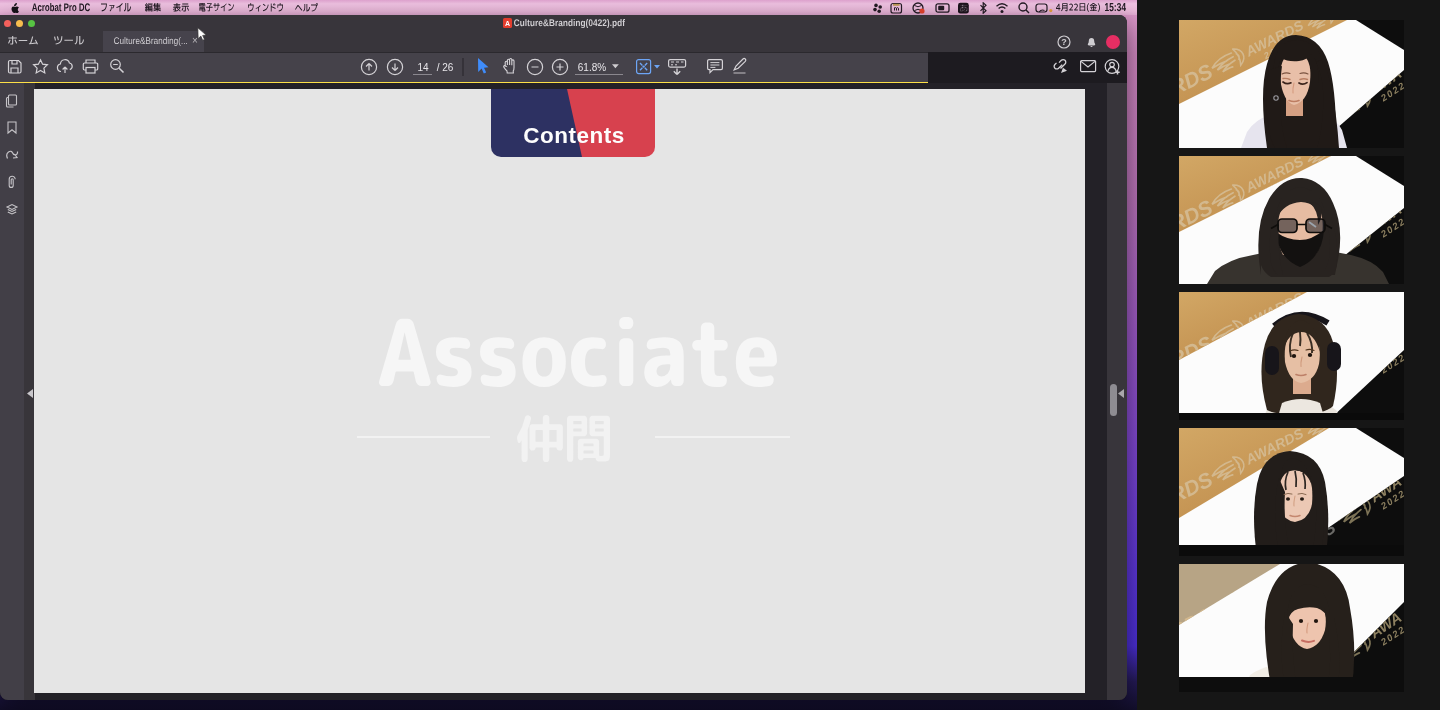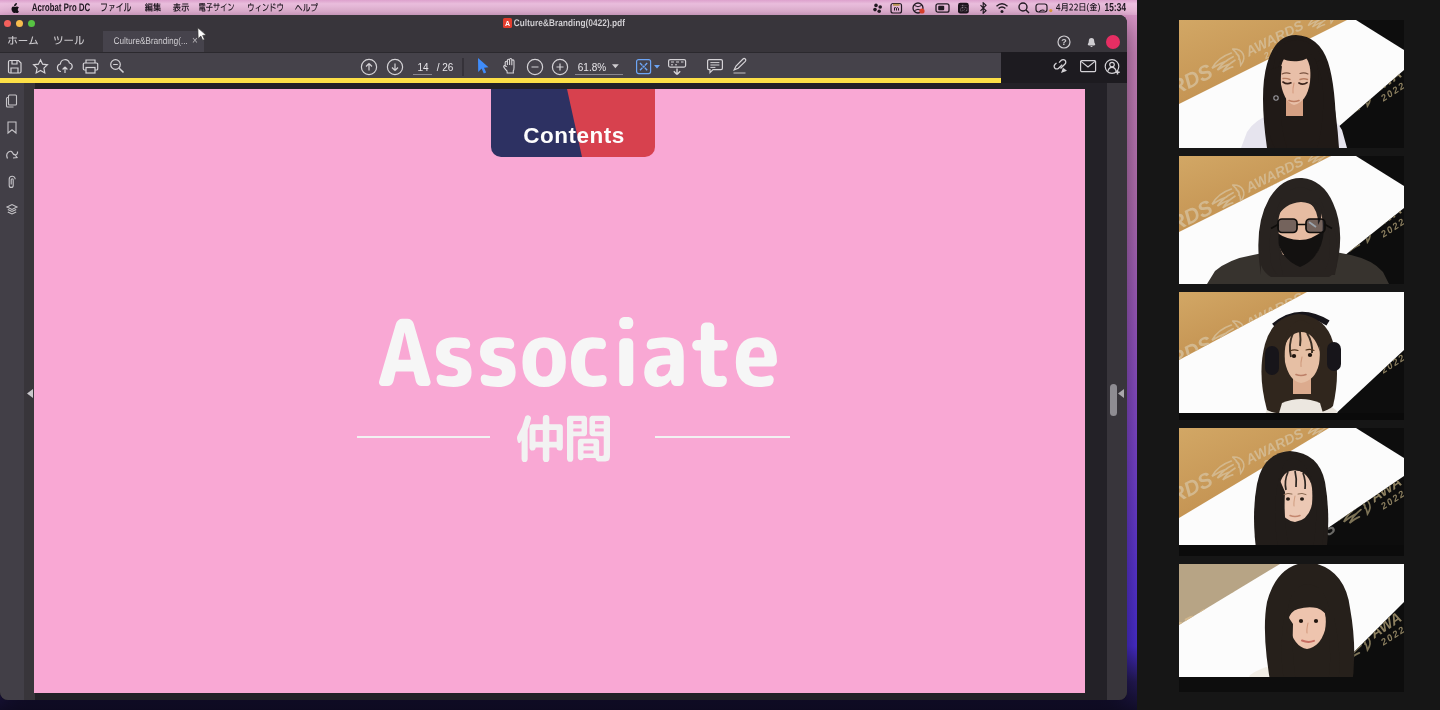--- a/index.html
+++ b/index.html
@@ -123,21 +123,21 @@
             <text x="8" y="10.4" font-size="9" font-weight="bold" text-anchor="middle" fill="#cfcdd1" stroke="none" font-family="Liberation Sans">?</text>
           </g>
       <g fill="#cfcdd1">
             <path d="M33 10.5 q-1.6 0 -1.2-1.4 q1-1 1-3.1 a2.7 3 0 0 1 5.4 0 q0 2.1 1 3.1 q.4 1.4-1.2 1.4 Z"></path>
             <path d="M34.4 11 h2.2 a1.1 1.1 0 0 1-2.2 0 Z"></path>
           </g>
       <circle cx="57" cy="7" r="7" fill="#e62e63"></circle>
     </svg>
   </div>
 
-  <div class="abs" style="left:0;top:37px;width:1001px;height:31px;background:#45424a;border-top:1px solid #2b292e;border-bottom:5px solid #fde047">
+  <div class="abs" style="left:0;top:37px;width:928px;height:31px;background:#45424a;border-top:1px solid #2b292e;border-bottom:1px solid #fde047">
 
 <svg class="abs" style="left:0;top:0" width="1127px" height="29" viewBox="0 0 1127 29" fill="none" stroke="#d4d2d6" stroke-width="1.2">
 
  <g transform="translate(8,7)">
             <path d="M0.5 2 a1.5 1.5 0 0 1 1.5-1.5 h8.5 l2.5 2.5 v8.5 a1.5 1.5 0 0 1-1.5 1.5 h-9.5 a1.5 1.5 0 0 1-1.5-1.5 Z"></path>
             <path d="M3 13 v-5 h7 v5 M4 0.5 v3.5 h5 v-3.5"></path>
           </g>
 
  <path transform="translate(33,6)" d="M7.5 0.8 L9.6 5.2 L14.4 5.8 L10.9 9.1 L11.8 13.9 L7.5 11.5 L3.2 13.9 L4.1 9.1 L0.6 5.8 L5.4 5.2 Z"></path>
 
@@ -251,21 +251,21 @@
  <g transform="translate(0,108)">
               <path d="M2 5 L7 2.5 L12 5 L7 7.5 Z M2.8 7.4 L7 9.5 L11.2 7.4 M2.8 9.9 L7 12 L11.2 9.9"></path>
             </g>
 </svg>
 </div>
     <div class="abs" style="left:24px;top:0;width:11px;height:617px;background:#38353a"></div>
     <svg class="abs" style="left:27px;top:306px" width="6" height="9" viewBox="0 0 6 9">
           <path d="M6 0 L6 9 L0 4.5 Z" fill="#c9c7cb"></path>
         </svg>
 
-    <div class="abs" style="left:34px;top:6px;width:1051px;height:604px;background:#f9a8d4">
+    <div class="abs" style="left:34px;top:6px;width:1051px;height:604px;background:#e5e5e5">
 <svg class="abs" style="left:457px;top:0" width="164" height="68" viewBox="0 0 164 68">
  <defs>
               <clipPath id="rib">
                 <rect x="0" y="-12" width="164" height="80" rx="10"></rect>
               </clipPath>
             </defs>
  <g clip-path="url(#rib)">
    <rect width="100" height="68" fill="#2d3162"></rect>
    <polygon points="76,0 164,0 164,68 91,68" fill="#d7414e"></polygon>
  </g>

